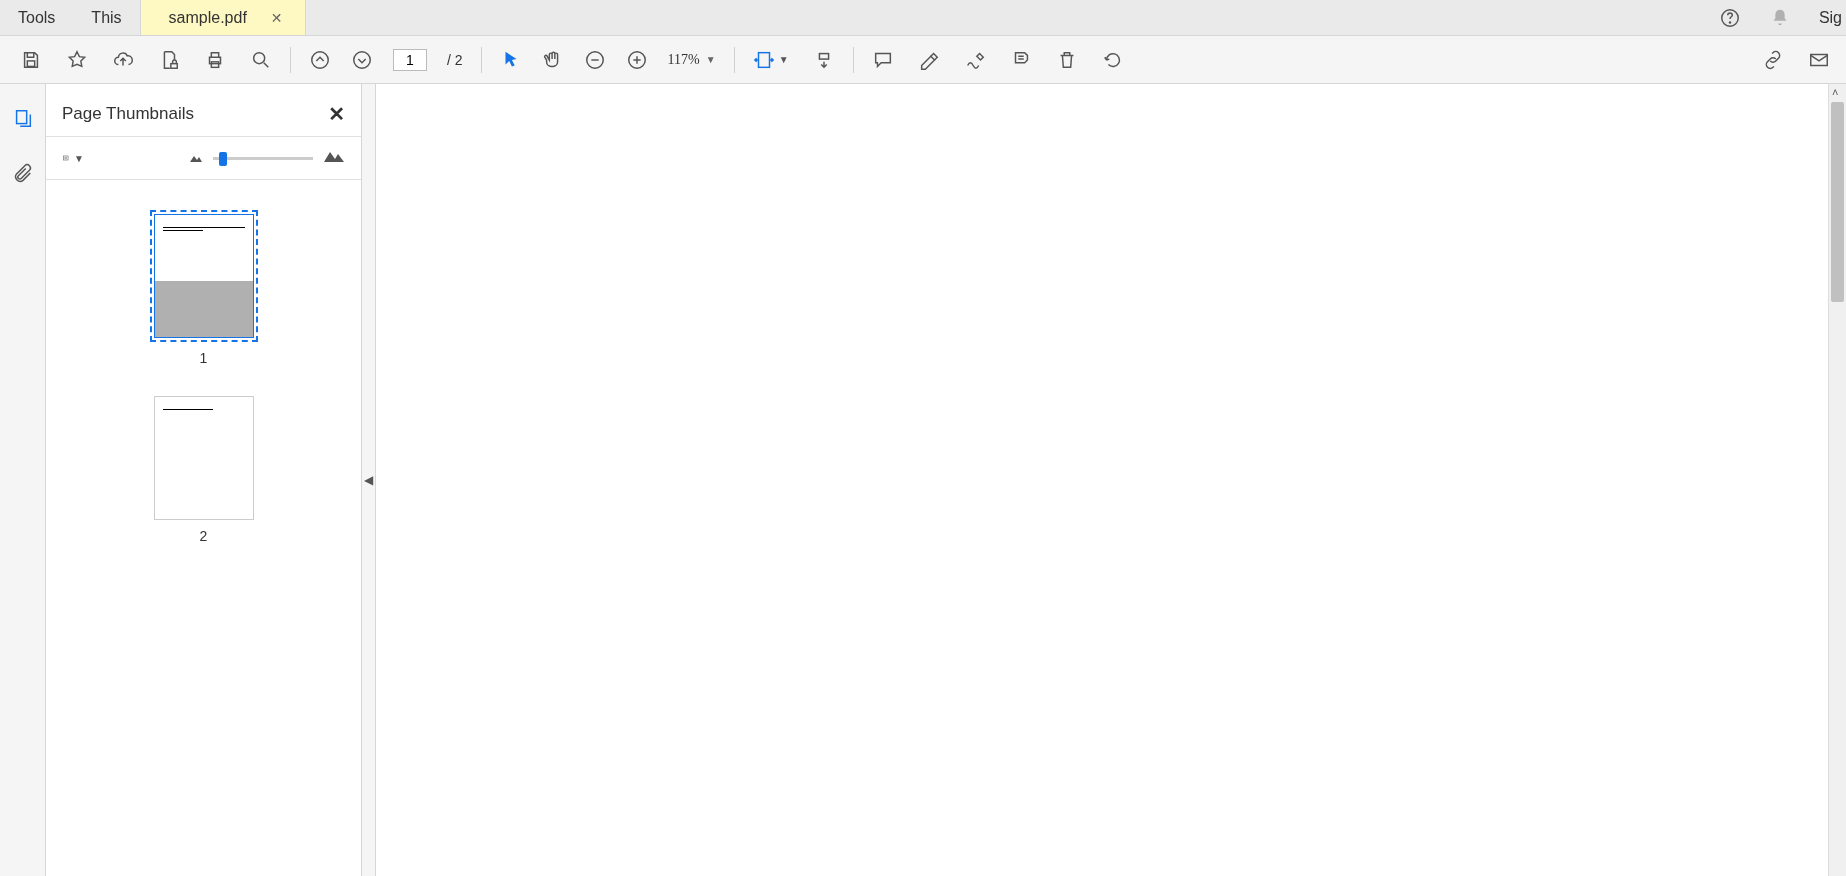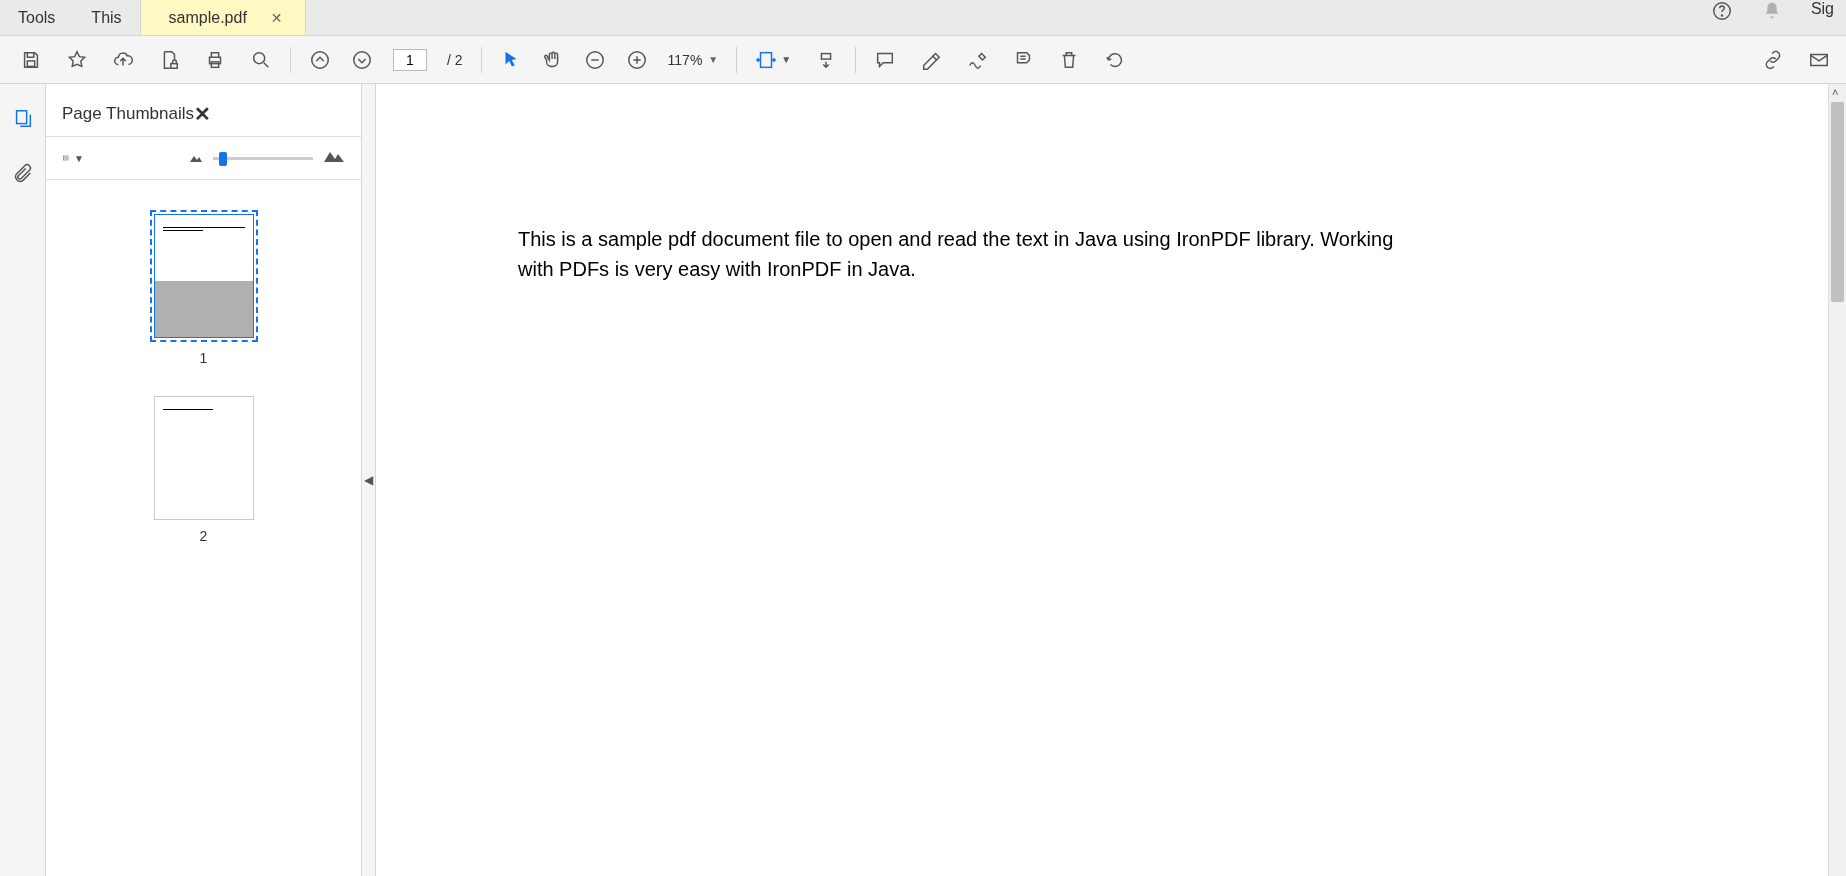--- a/index.html
+++ b/index.html
@@ -2,41 +2,41 @@
 <html><head>
 <meta charset="utf-8">
 <style>
   * { box-sizing: border-box; margin: 0; padding: 0; }
   html, body { width: 1846px; height: 876px; font-family: "Segoe UI", Arial, sans-serif; overflow: hidden; background: #fff; }
   .topbar { height: 36px; background: #eaeaea; display: flex; align-items: stretch; border-bottom: 1px solid #d6d6d6; }
   .topbar .tab { display: flex; align-items: center; padding: 0 18px; font-size: 16px; color: #333; cursor: pointer; }
   .topbar .tab.doc { background: #fef9c3; border-right: 1px solid #d6d6d6; border-left: 1px solid #d6d6d6; padding: 0 22px 0 28px; }
   .topbar .tab.doc .close { margin-left: 24px; font-size: 14px; color: #666; }
   .topbar .spacer { flex: 1; }
-  .topbar .right-icons { display: flex; align-items: flex-start; gap: 28px; padding-right: 12px; }
+  .topbar .right-icons { display: flex; align-items: center; gap: 28px; padding-right: 4px; }
   .toolbar { height: 48px; background: #f5f5f5; border-bottom: 1px solid #d6d6d6; display: flex; align-items: center; padding: 0 10px; }
   .toolbar .grp { display: flex; align-items: center; gap: 24px; padding: 0 10px; }
   .toolbar .sep { width: 1px; height: 26px; background: #d0d0d0; margin: 0 8px; }
   .toolbar .page-nav { display: flex; align-items: center; gap: 20px; }
   .toolbar .page-nav input { width: 34px; height: 22px; text-align: center; border: 1px solid #bbb; font-size: 14px; }
   .toolbar .page-nav .total { font-size: 14px; color: #333; }
   .toolbar .zoom { display: flex; align-items: center; gap: 20px; }
-  .toolbar .zoom .valbox { display: flex; align-items: center; gap: 6px; font-size: 14px; color: #333; }
+  .toolbar .zoom .valbox { display: flex; align-items: center; gap: 6px; font-size: 14px; color: #333; font-family: Liberation Serif, serif; }
   .toolbar .zoom .valbox .caret { font-size: 10px; color: #666; }
   .toolbar .flex-spacer { flex: 1; }
   .toolbar .right-grp { display: flex; align-items: center; gap: 24px; padding-right: 6px; }
   .icon { width: 22px; height: 22px; display: flex; align-items: center; justify-content: center; color: #555; cursor: pointer; }
   .icon svg { width: 22px; height: 22px; stroke: #555; fill: none; stroke-width: 1.6; }
   .icon.blue svg { stroke: #1473e6; }
   .icon.fill svg { fill: #555; stroke: none; }
   .icon.blue.fill svg { fill: #1473e6; stroke: none; }
   .body { display: flex; height: calc(876px - 36px - 48px); }
   .leftrail { width: 46px; background: #f5f5f5; border-right: 1px solid #d6d6d6; display: flex; flex-direction: column; align-items: center; padding-top: 24px; gap: 32px; }
   .thumb-panel { width: 316px; border-right: 1px solid #d6d6d6; display: flex; flex-direction: column; }
-  .thumb-panel .hdr { display: flex; align-items: center; padding: 18px 16px 10px 16px; }
+  .thumb-panel .hdr { display: flex; align-items: center; justify-content: space-between; padding: 18px 16px 10px 16px; }
   .thumb-panel .hdr .title { font-size: 17px; color: #333; }
   .thumb-panel .hdr .close { font-size: 20px; color: #333; cursor: pointer; font-weight: bold; }
   .thumb-panel .ctrl { display: flex; align-items: center; justify-content: space-between; padding: 10px 16px; border-top: 1px solid #e0e0e0; border-bottom: 1px solid #e0e0e0; }
   .thumb-panel .ctrl .opt { display: flex; align-items: center; gap: 4px; }
   .thumb-panel .ctrl .slider-wrap { display: flex; align-items: center; gap: 10px; }
   .thumb-panel .ctrl .track { width: 100px; height: 3px; background: #ccc; position: relative; }
   .thumb-panel .ctrl .knob { position: absolute; left: 6px; top: -5px; width: 8px; height: 14px; background: #1473e6; border-radius: 2px; }
   .thumb-list { flex: 1; padding: 30px 0; display: flex; flex-direction: column; align-items: center; gap: 30px; overflow: auto; }
   .thumb-item { display: flex; flex-direction: column; align-items: center; gap: 8px; }
   .thumb-item .page { width: 100px; height: 124px; background: #fff; border: 1px solid #999; position: relative; }
@@ -300,19 +300,18 @@
         <span class="num">2</span>
       </div>
     </div>
   </div>
 
   <div class="collapse-handle">
     <span class="arr">◀</span>
   </div>
 
   <div class="doc-area">
-    <div class="page-content">This is a sample pdf document file to open and read the text in Java using IronPDF library. Working with PDFs is very easy with IronPDF in Java.</div>
     <div class="scrollbar">
       <span class="up">˄</span>
       <div class="thumb"></div>
     </div>
   </div>
 </div>
 
 </body></html>

